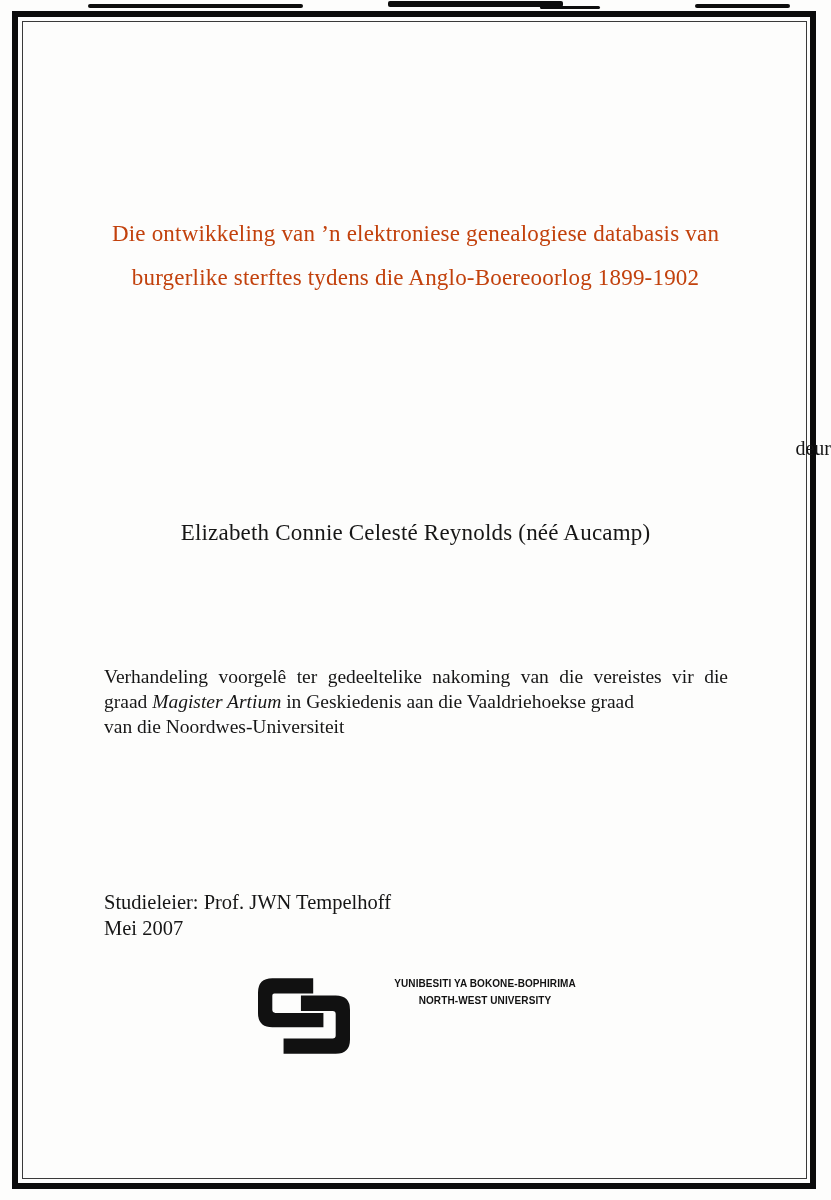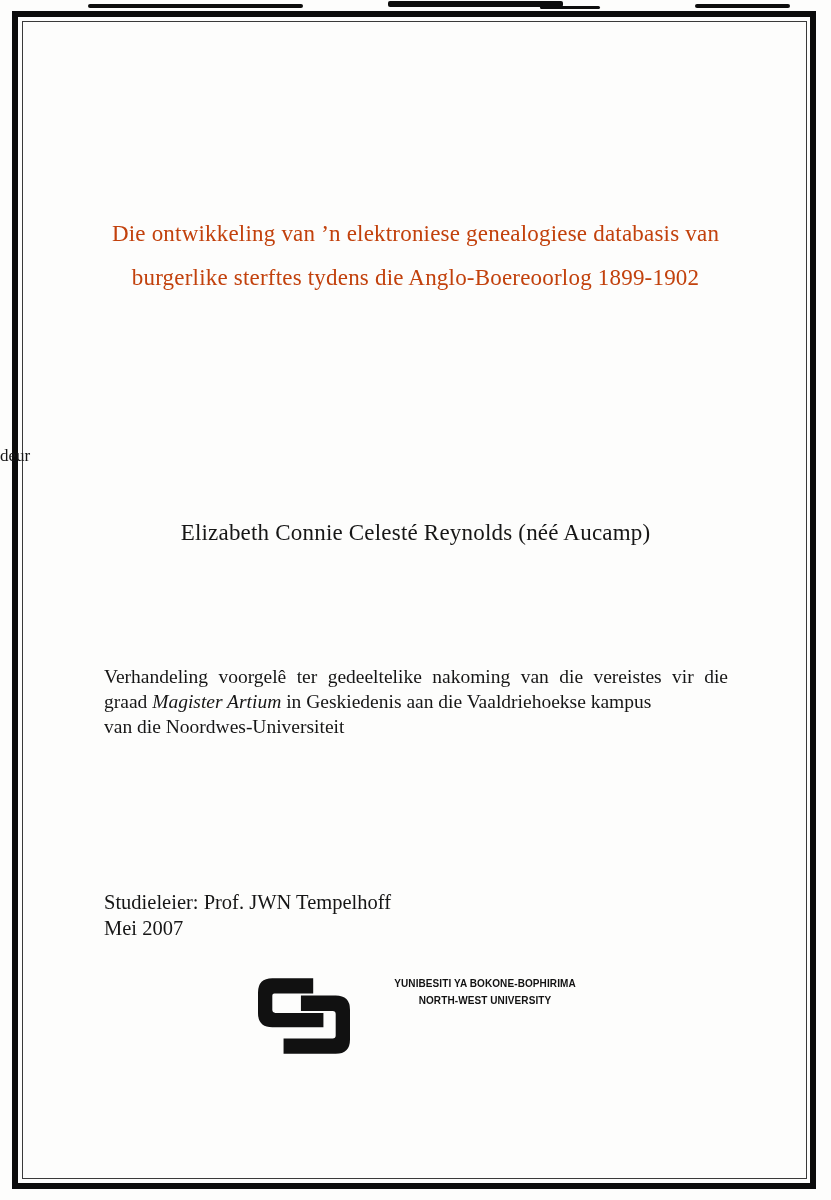--- a/index.html
+++ b/index.html
@@ -37,23 +37,22 @@
     left: 60px; right: 60px; top: 212px;
     text-align: center;
     font-size: 23px;
     line-height: 44px;
     letter-spacing: 0.2px;
     color: #c2410c;
   }
   .deur {
     position: absolute;
     left: 0; right: 0; top: 437px;
-    text-align: left;
-    font-size: 17px;
-    margin-top: 9px;
+    text-align: right;
+    font-size: 20px;
   }
   .author {
     position: absolute;
     left: 0; right: 0; top: 520px;
     text-align: center;
     font-size: 23px;
     letter-spacing: 0.2px;
   }
   .statement {
     position: absolute;
@@ -109,21 +108,21 @@
     <div>Die ontwikkeling van ’n elektroniese genealogiese databasis van</div>
     <div>burgerlike sterftes tydens die Anglo-Boereoorlog 1899-1902</div>
   </div>
 
   <div class="deur">deur</div>
 
   <div class="author">Elizabeth Connie Celesté Reynolds (néé Aucamp)</div>
 
   <div class="statement">
     <div class="line-justified">Verhandeling voorgelê ter gedeeltelike nakoming van die vereistes vir die</div>
-    <div><span>graad </span><i>Magister Artium</i><span> in Geskiedenis aan die Vaaldriehoekse kampus</span></div>
+    <div><span>graad </span><i>Magister Artium</i><span> in Geskiedenis aan die Vaaldriehoekse graad</span></div>
     <div>van die Noordwes-Universiteit</div>
   </div>
 
   <div class="supervisor-block">
     <div>Studieleier: Prof. JWN Tempelhoff</div>
     <div>Mei 2007</div>
   </div>
 
   <div class="logo">
     <svg class="logo-mark" width="92" height="76" viewBox="0 0 90 74" xmlns="http://www.w3.org/2000/svg">

